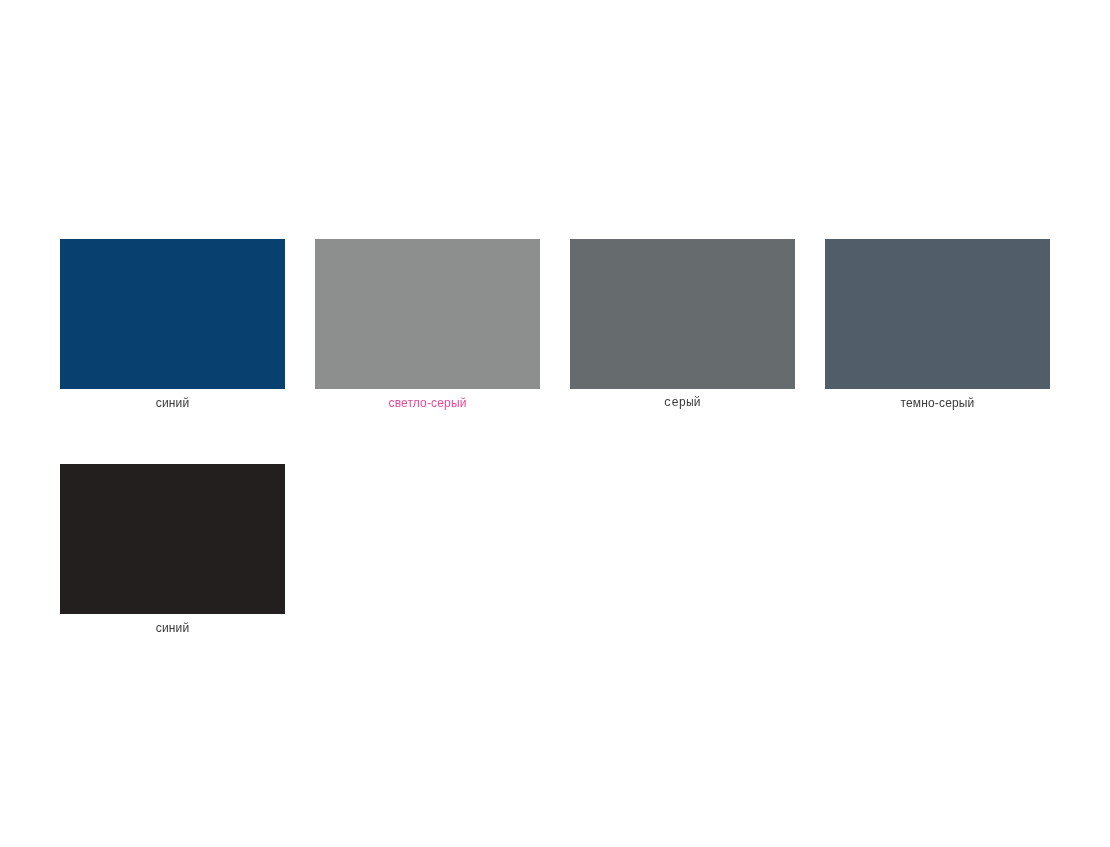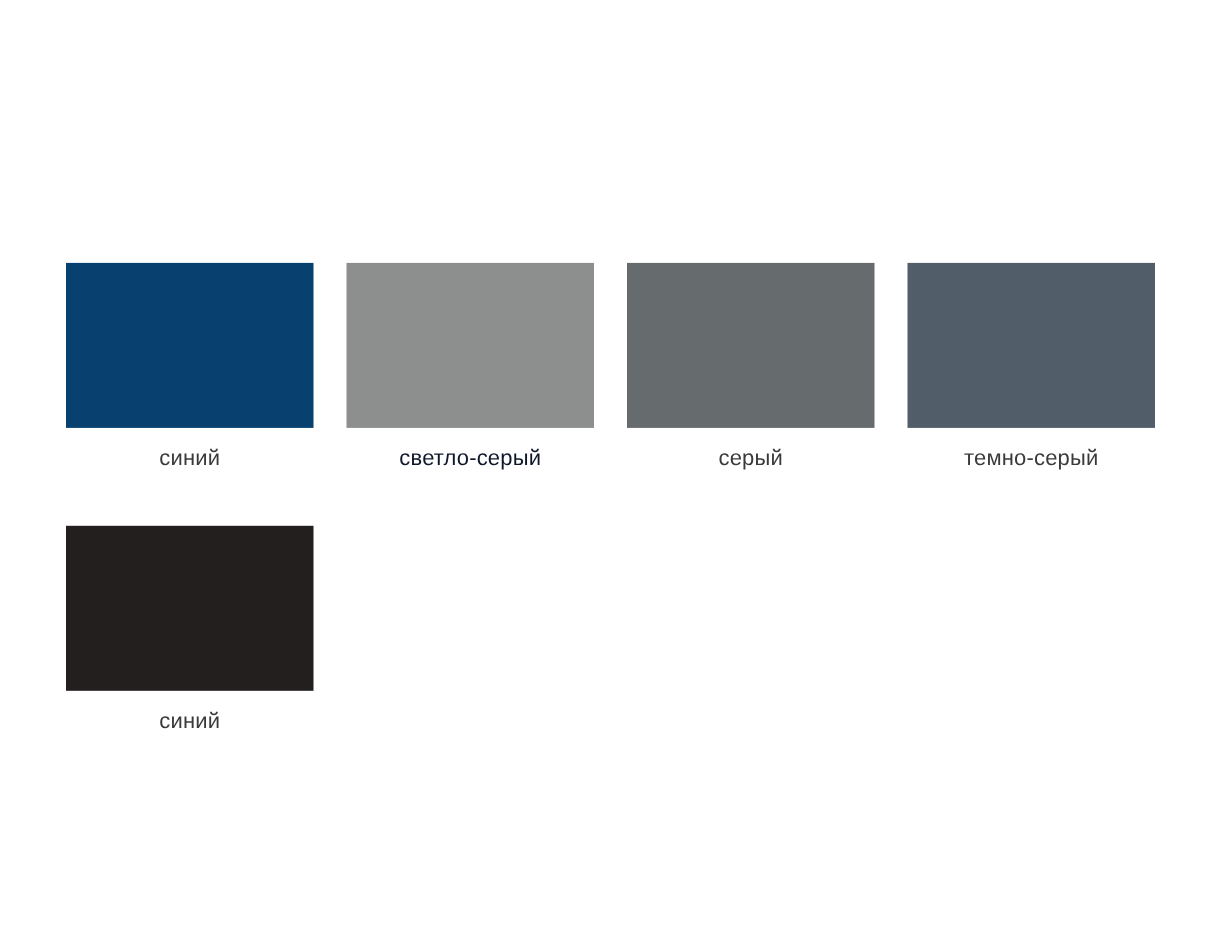--- a/index.html
+++ b/index.html
@@ -43,46 +43,46 @@
   .swatch-chip {
     width: 225px;
     height: 150px;
     display: block;
   }
 
   .swatch-label {
     display: block;
     width: 100%;
     text-align: center;
-    font-size: 20px;
+    font-size: 12px;
     line-height: 18px;
     color: #3a3a3a;
-    padding-top: 19px;
+    padding-top: 5px;
     letter-spacing: 0.15px;
     white-space: nowrap;
   }
 </style>
 </head>
 <body style="background-color: rgb(255, 255, 255);">
 
 <div class="palette">
 
   <div class="swatch-cell">
     <span class="swatch-chip" style="background-color: rgb(8, 64, 111);"></span>
     <span class="swatch-label" style="color: rgb(58, 58, 58);">синий</span>
   </div>
 
   <div class="swatch-cell">
     <span class="swatch-chip" style="background-color: rgb(141, 142, 142);"></span>
-    <span class="swatch-label" style="color: #0f172a;">светло-серый</span>
+    <span class="swatch-label" style="color: #ec4899;">светло-серый</span>
   </div>
 
   <div class="swatch-cell">
     <span class="swatch-chip" style="background-color: rgb(102, 107, 110);"></span>
-    <span class="swatch-label" style="color: rgb(58, 58, 58);">серый</span>
+    <span class="swatch-label" style="color: rgb(58, 58, 58); font-family: Liberation Mono, monospace;">серый</span>
   </div>
 
   <div class="swatch-cell">
     <span class="swatch-chip" style="background-color: rgb(81, 93, 104);"></span>
     <span class="swatch-label" style="color: rgb(58, 58, 58);">темно-серый</span>
   </div>
 
   <div class="swatch-cell">
     <span class="swatch-chip" style="background-color: rgb(35, 31, 31);"></span>
     <span class="swatch-label" style="color: rgb(58, 58, 58);">синий</span>

